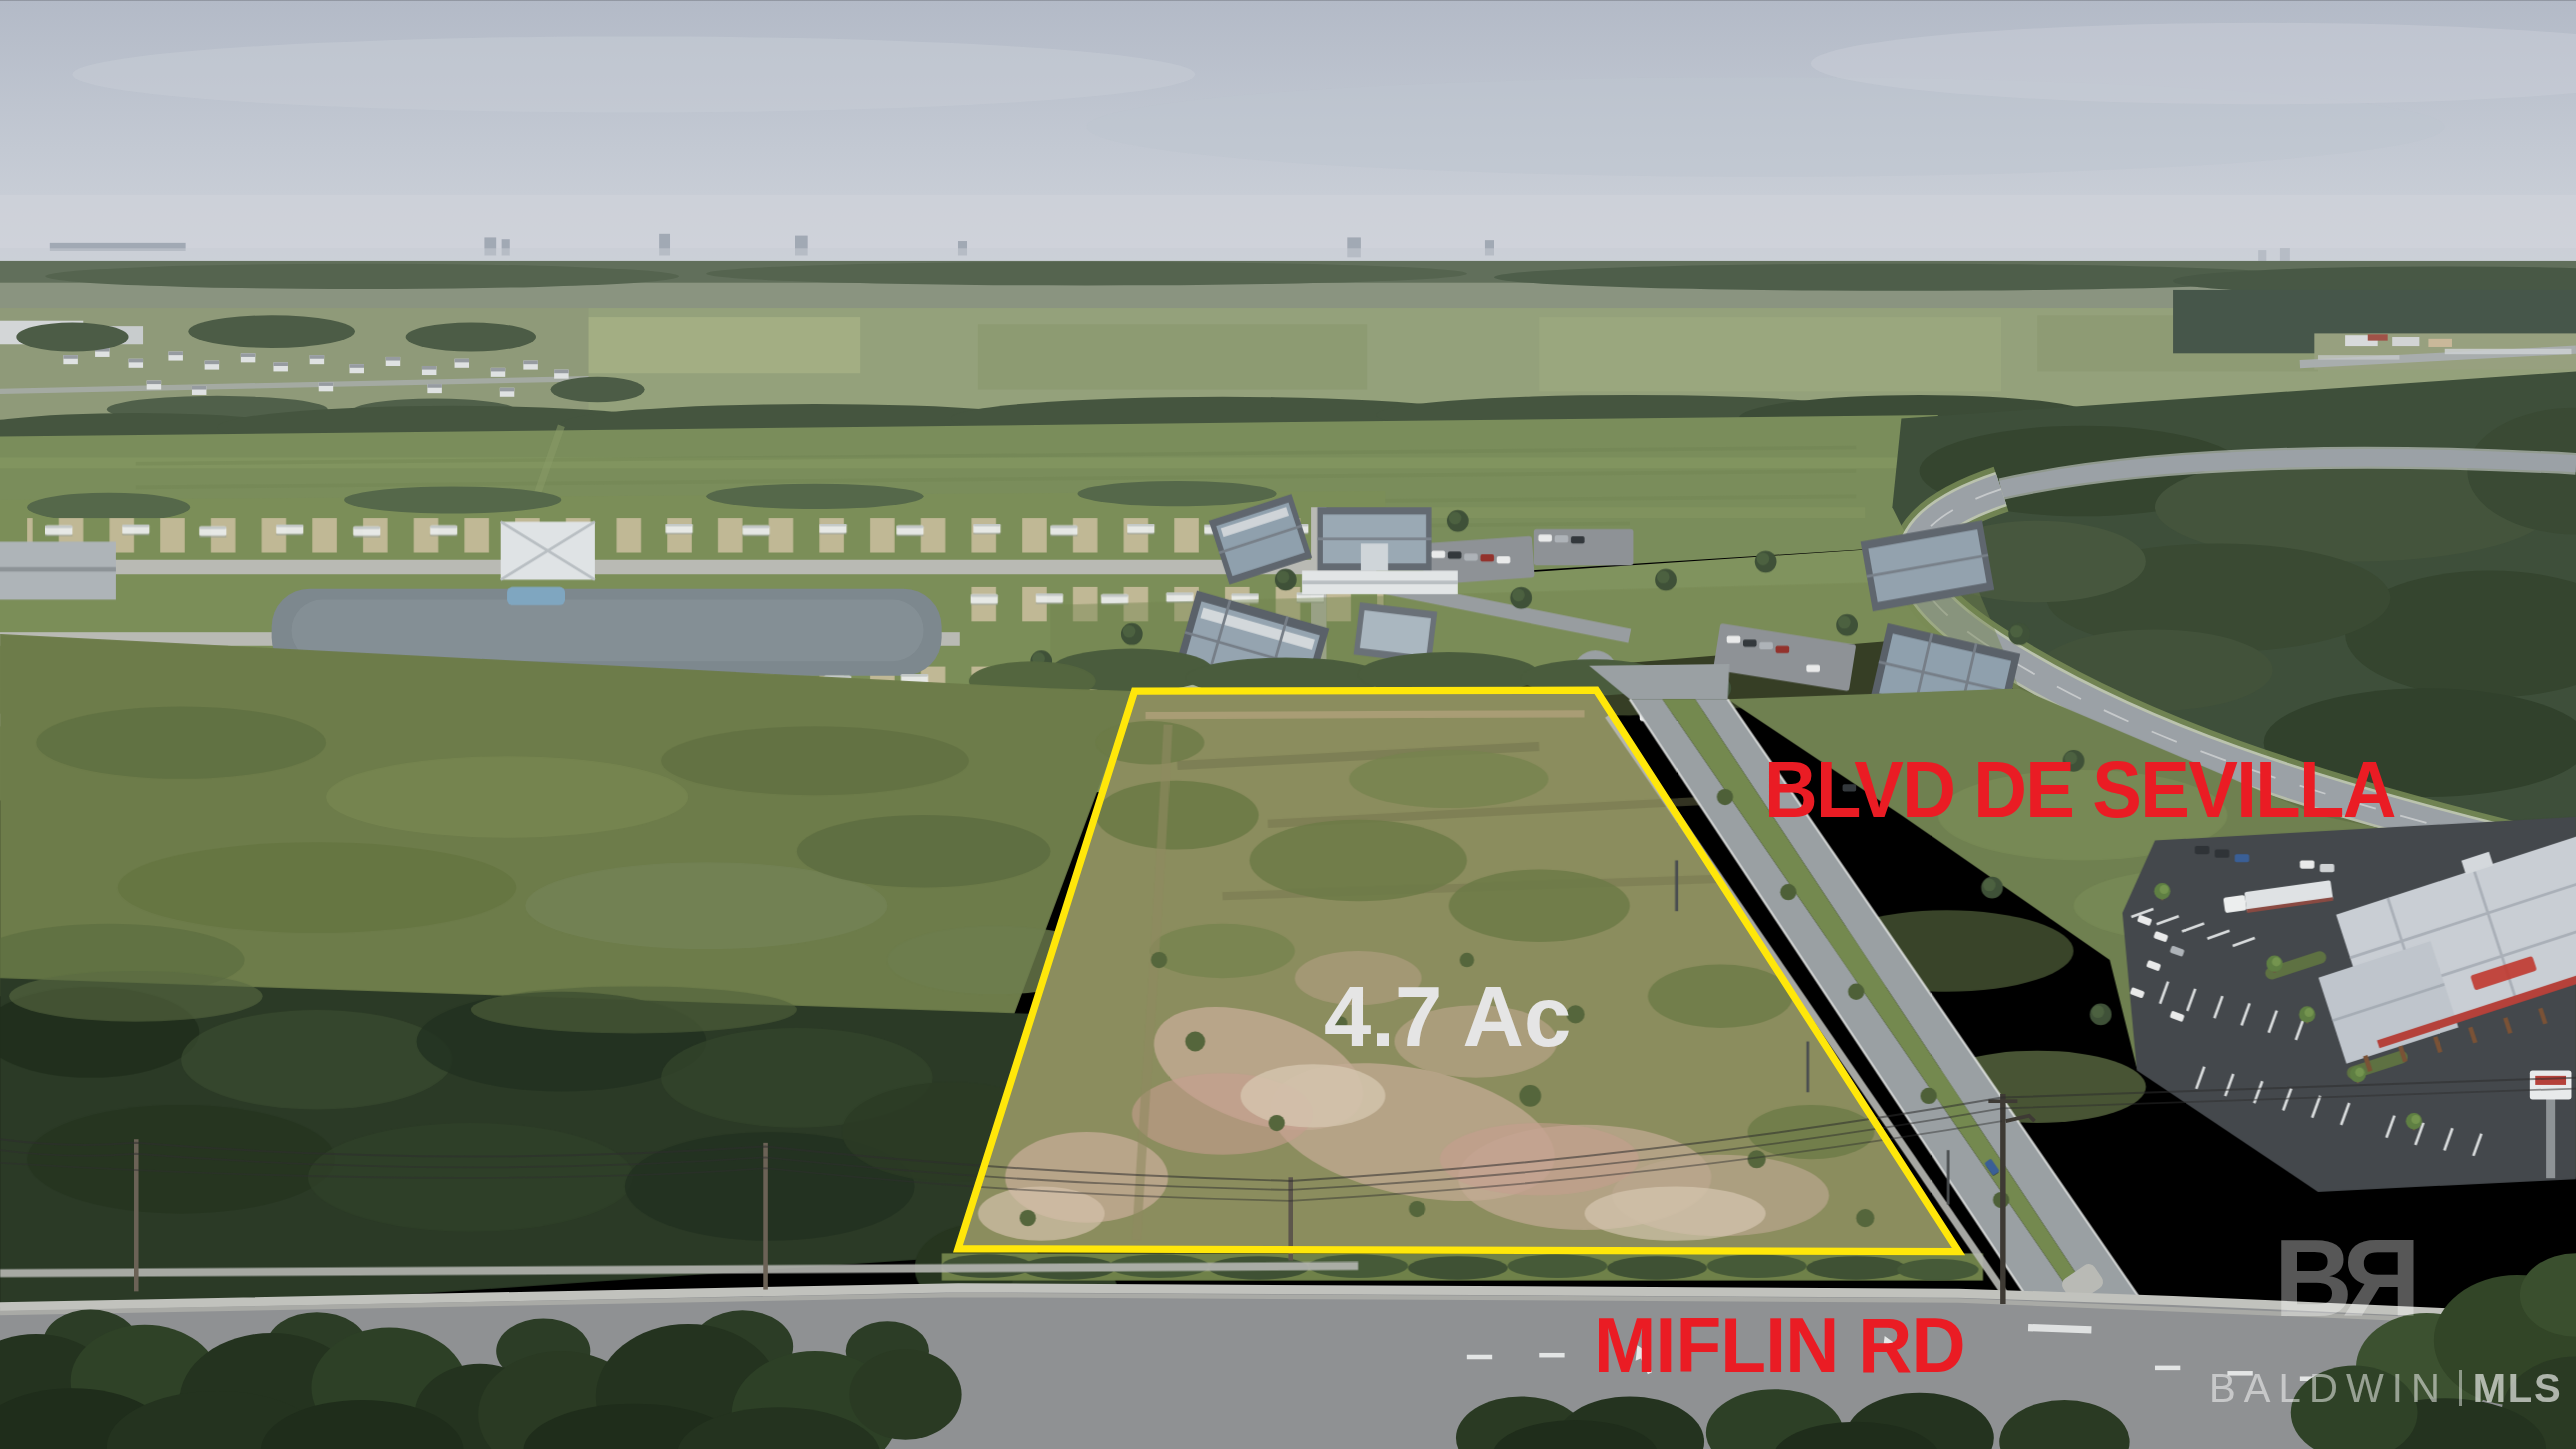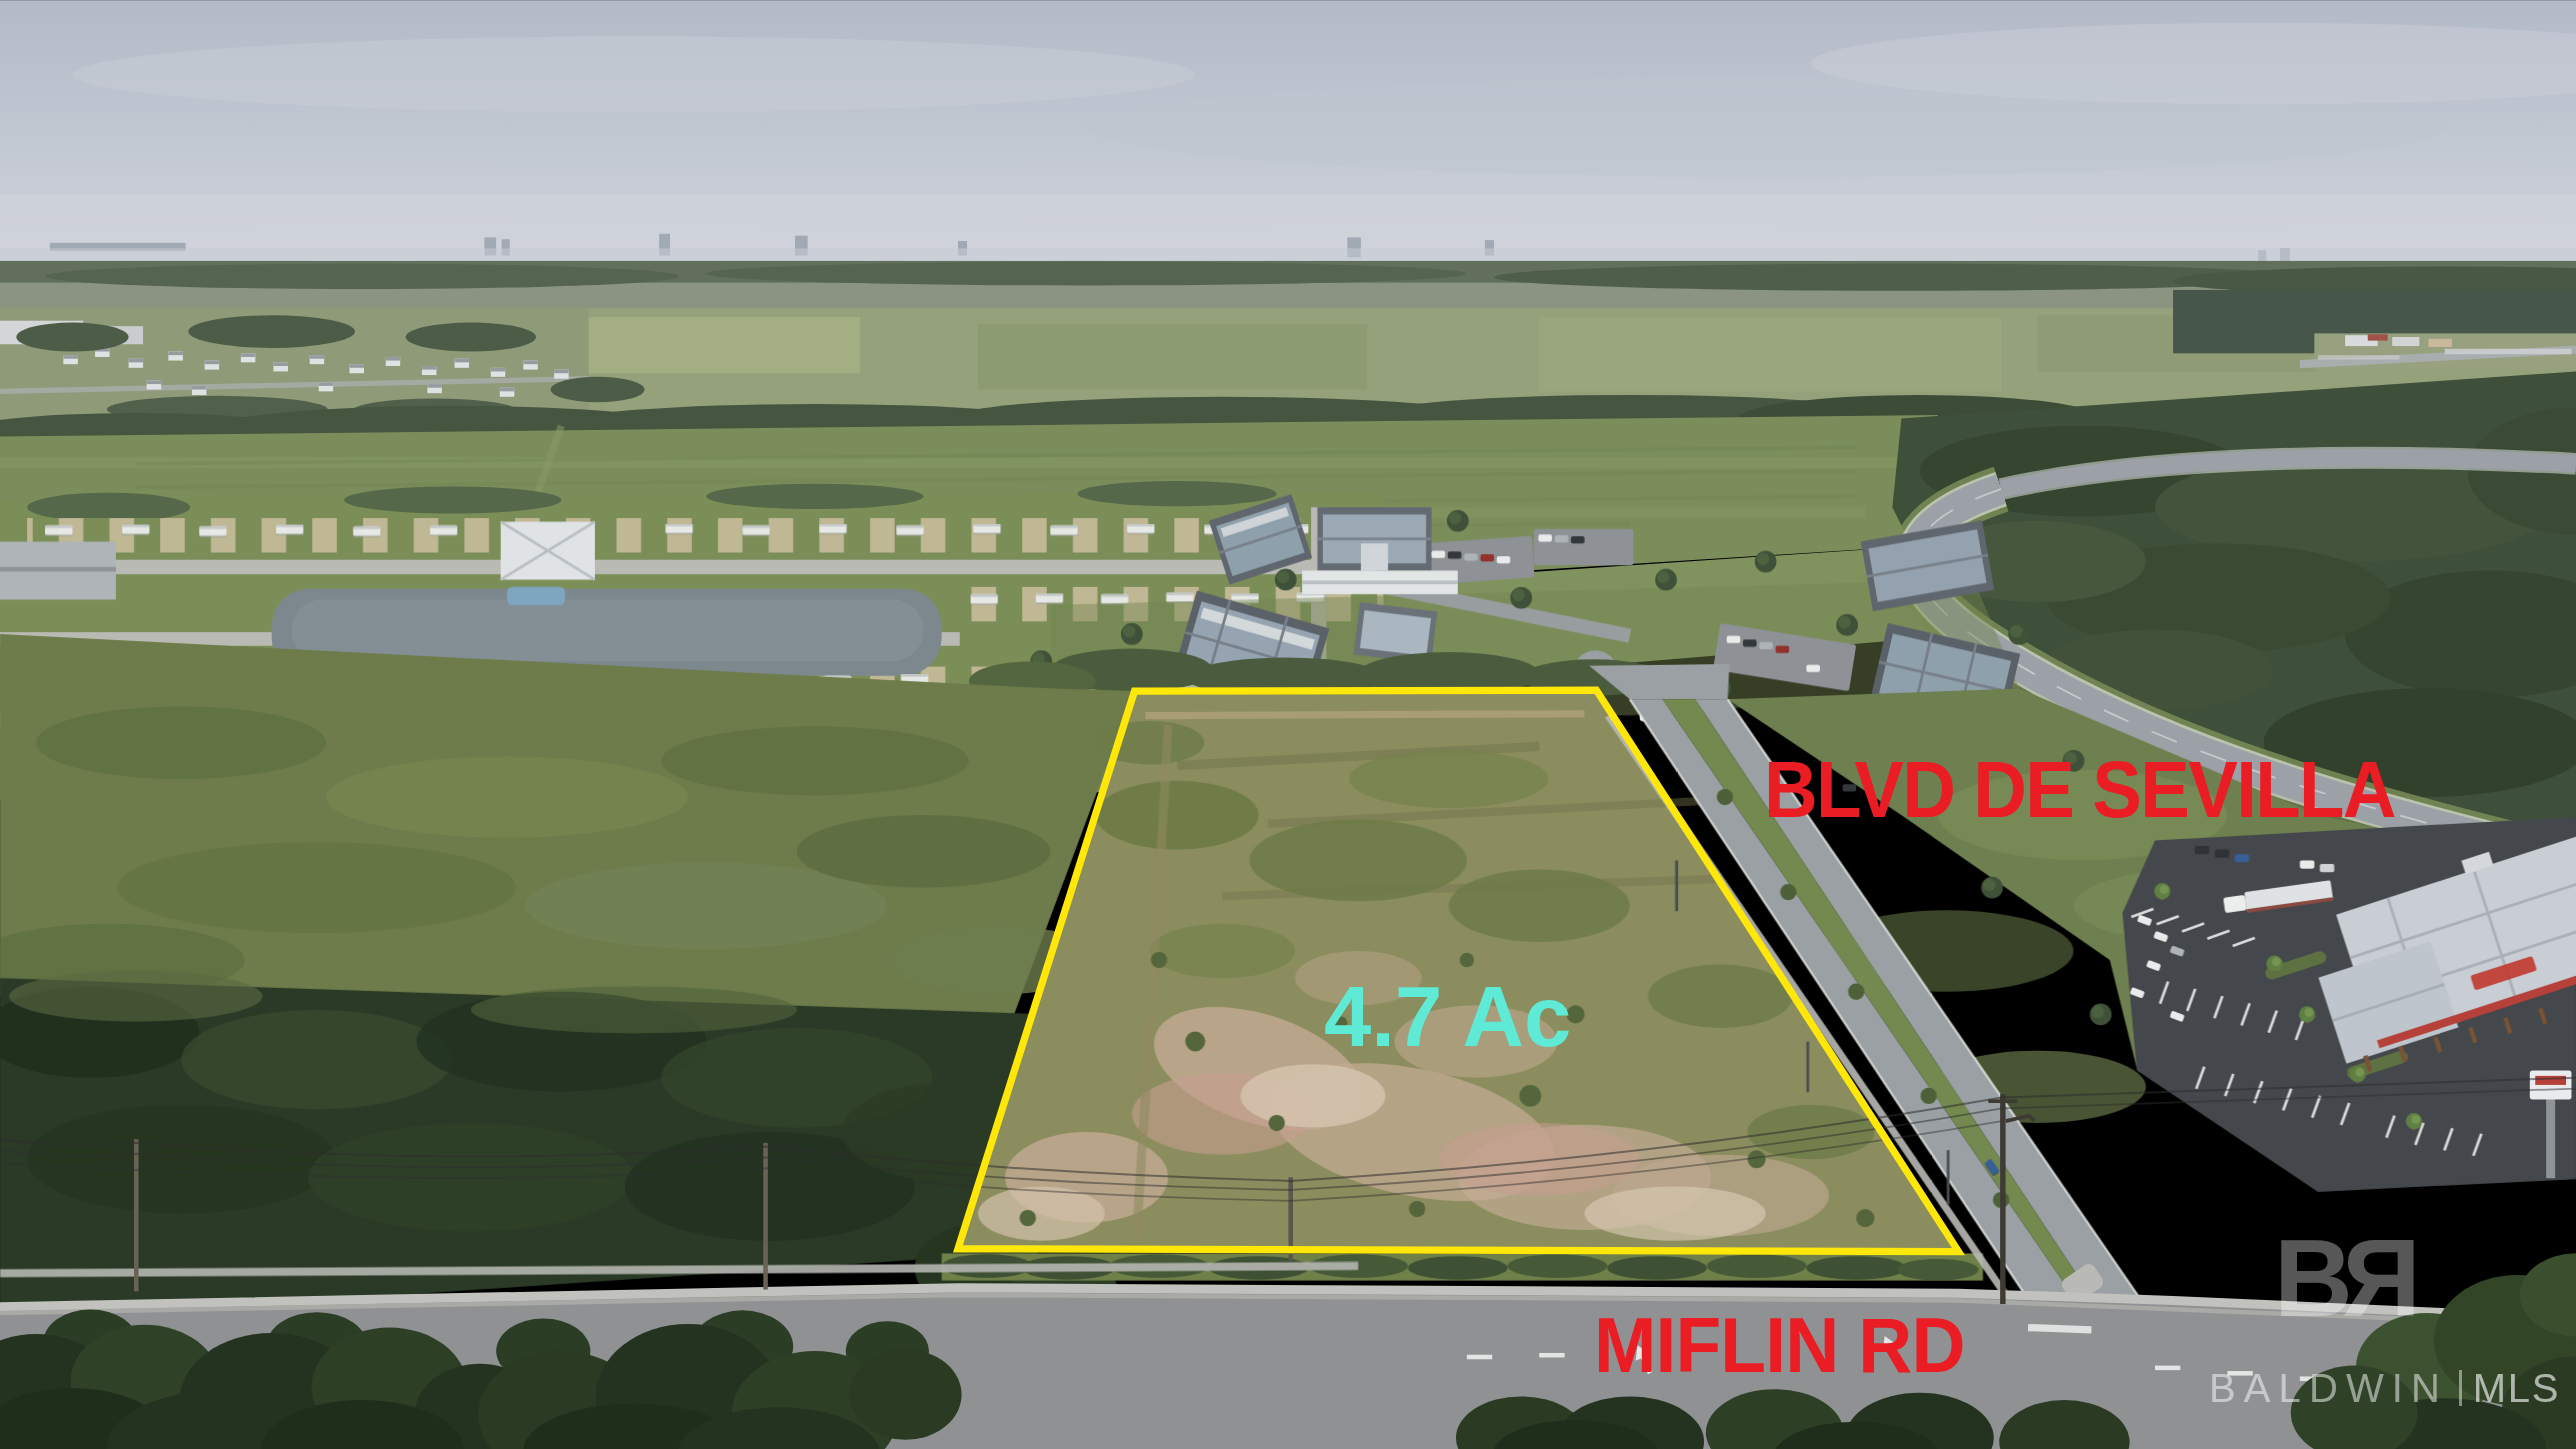--- a/index.html
+++ b/index.html
@@ -1,27 +1,27 @@
 <!DOCTYPE html>
 <html style="font-size:14.5px"><head>
 <meta charset="utf-8">
 <style>
   html,body{margin:0;padding:0;width:2576px;height:1450px;overflow:hidden;background:#000;}
   .stage{position:relative;width:2576px;height:1450px;font-family:"Liberation Sans",sans-serif;}
   .stage svg{position:absolute;left:0;top:0;}
   .lbl{position:absolute;font-weight:bold;white-space:nowrap;line-height:1;}
   #lbl-blvd{left:1764px;top:750px;font-size:80px;color:#ea1c24;letter-spacing:-1.8px;transform:scaleX(.93);transform-origin:left top;}
-  #lbl-area{left:1324px;top:974px;font-size:85px;color:#5eead4;}
+  #lbl-area{left:1324px;top:974px;font-size:85px;color:#e5e5e5;}
   #lbl-miflin{left:1594px;top:1306px;font-size:78px;color:#ea1c24;letter-spacing:-0.9px;transform:scaleX(.96);transform-origin:left top;}
   #wm-logo{position:absolute;left:2274px;top:1224px;font-size:109px;font-weight:bold;color:rgba(255,255,255,.34);display:flex;line-height:1;}
   #wm-logo .flip{display:inline-block;transform:scaleX(-1);margin-left:-11px;}
   #wm-text{position:absolute;left:2209px;top:1340px;font-size:40px;color:rgba(255,255,255,.5);display:flex;align-items:baseline;line-height:1;margin-top:28px;}
   #wm-text .brand{letter-spacing:8.1px;font-weight:normal;}
   #wm-text .sep{width:2.7px;height:36px;background:rgba(255,255,255,.45);margin:0 11px;align-self:center;}
-  #wm-text .mls{font-weight:normal;letter-spacing:1.8px;color:rgba(255,255,255,.62);}
+  #wm-text .mls{font-weight:bold;letter-spacing:1.8px;color:rgba(255,255,255,.62);}
 </style>
 </head>
 <body>
 
 <div class="stage">
 <svg width="2576" height="1450" viewBox="0 0 2845 1601">
 <defs>
   <linearGradient id="sky" x1="0" y1="0" x2="0" y2="1">
     <stop offset="0" stop-color="#b3bac7"></stop>
           <stop offset="0.55" stop-color="#c3c9d3"></stop>

